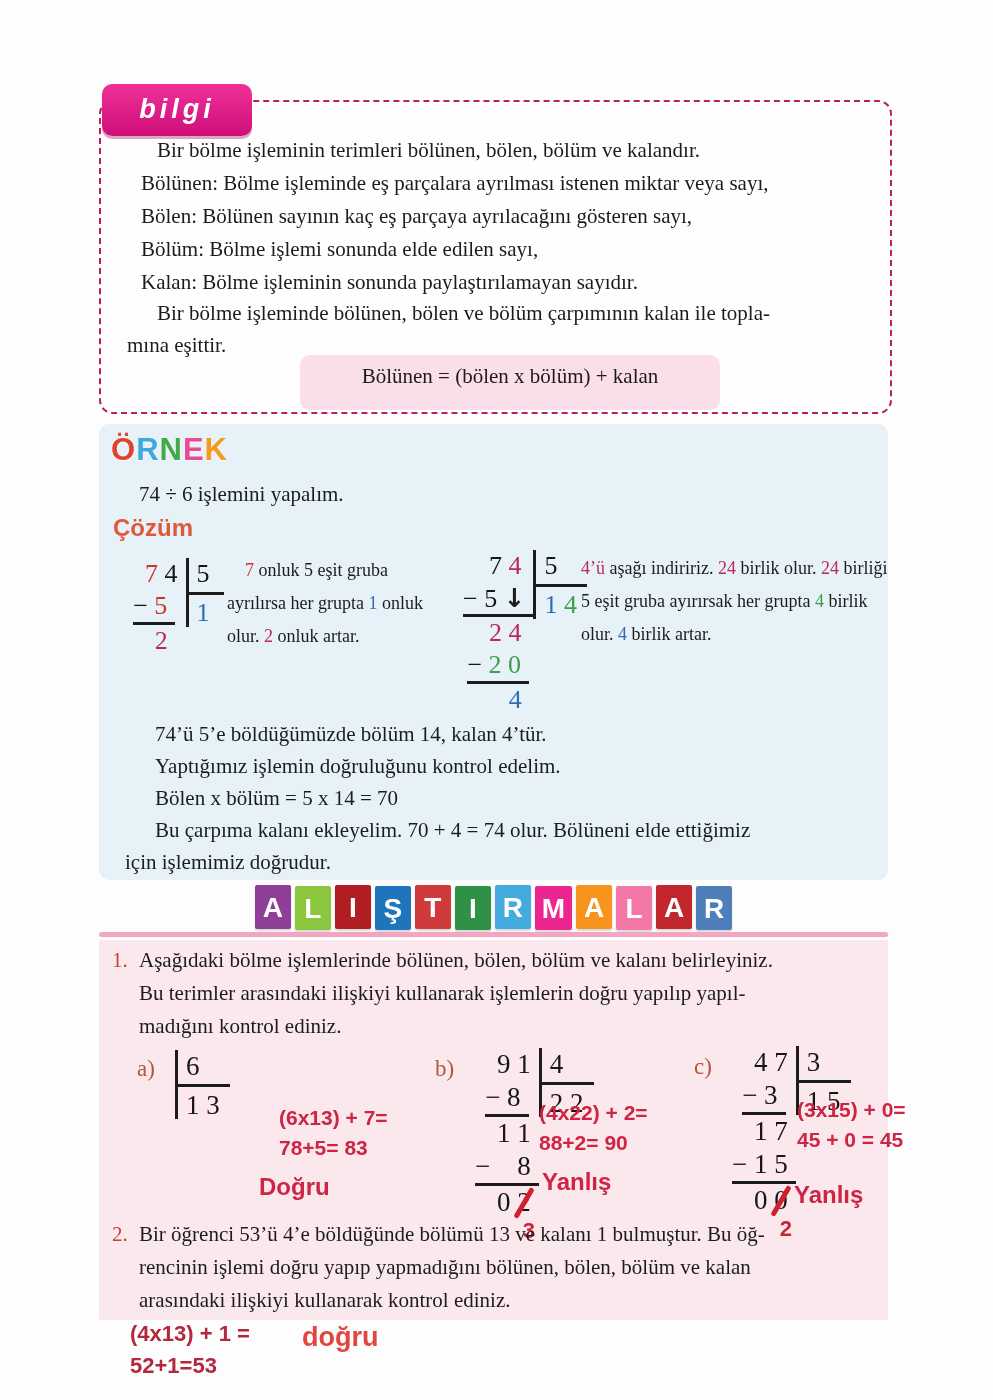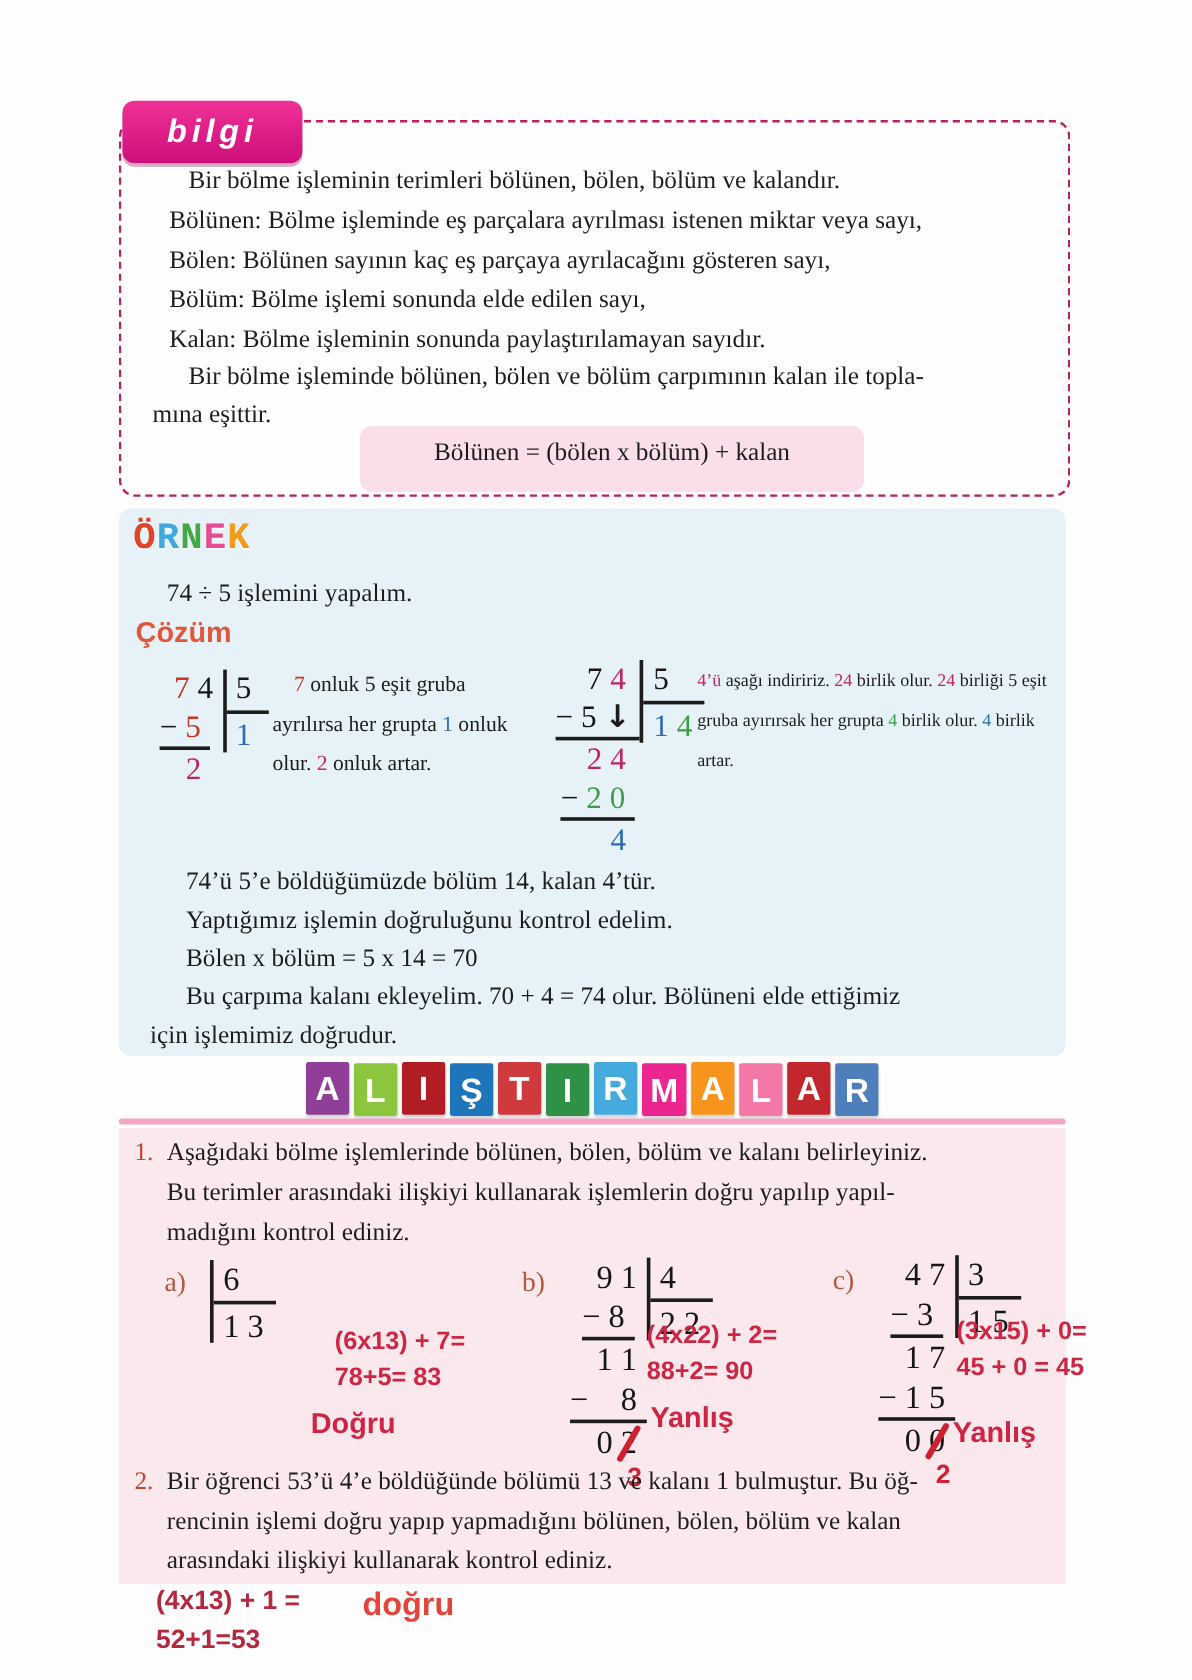--- a/index.html
+++ b/index.html
@@ -19,28 +19,28 @@
   .info-line{position:absolute;left:40px;font-size:21px;white-space:nowrap;}
   .il1{top:36px;text-indent:16px;}
   .il2{top:69px;}.il3{top:102px;}.il4{top:135px;}.il5{top:168px;}
   .il6{top:199px;text-indent:16px;}
   .il7{top:231px;left:26px;}
   #formula{left:186px;top:253px;width:420px;height:55px;background:#fadee9;border-radius:10px;
     text-align:center;line-height:42px;font-size:21px;margin-left:13px;}
 
   
   #blueBox{left:99px;top:424px;width:789px;height:456px;background:#e6f2f8;border-radius:10px;}
-  #ornek{left:12px;top:8px;font-family:Liberation Mono, monospace;}
+  #ornek{left:12px;top:8px;font-family:Liberation Sans, sans-serif;}
   #ornek span{font-size:31px;font-weight:800;letter-spacing:1px;text-shadow:0 1px 0 rgba(255,255,255,.8);}
   #exProblem{left:40px;top:58px;font-size:21px;}
   #cozum{left:14px;top:90px;font-family:"Liberation Sans",sans-serif;font-weight:bold;font-size:24px;color:#e0573c;}
   #exDiv1{left:24px;top:134px;}
   #exNote1{left:128px;top:130px;width:210px;font-size:18px;line-height:33px;text-indent:18px;}
   #exDiv2{left:364px;top:126px;}
-  #exNote2{left:482px;top:128px;width:314px;font-size:15px;line-height:33px;}
+  #exNote2{left:482px;top:128px;width:314px;font-size:18px;line-height:33px;}
   #conclusion{left:40px;top:294px;font-size:21px;line-height:32px;}
   #conclusion div{white-space:nowrap;}
   #conclusion .ind{text-indent:16px;}
   #conclusion .out{margin-left:-14px;}
 
   
   .ld{display:flex;align-items:flex-start;font-size:26px;color:#161616;}
   .ld-lg{font-size:27px;}
   .ld .l{display:flex;flex-direction:column;align-items:center;}
   .ld .r{border-left:3px solid #1c1c1c;display:flex;flex-direction:column;}
@@ -106,21 +106,21 @@
   <div class="info-line il3">Bölen: Bölünen sayının kaç eş parçaya ayrılacağını gösteren sayı,</div>
   <div class="info-line il5">Kalan: Bölme işleminin sonunda paylaştırılamayan sayıdır.</div>
   <div class="info-line il4">Bölüm: Bölme işlemi sonunda elde edilen sayı,</div>
   <div class="info-line il6">Bir bölme işleminde bölünen, bölen ve bölüm çarpımının kalan ile topla-</div>
   <div class="info-line il7">mına eşittir.</div>
   <div class="abs" id="formula">Bölünen = (bölen x bölüm) + kalan</div>
 </div>
 
 <div class="abs" id="blueBox">
   <div class="abs" id="ornek"><span style="color: rgb(226, 67, 45);">Ö</span><span style="color: rgb(63, 168, 220);">R</span><span style="color: rgb(67, 168, 72);">N</span><span style="color: rgb(232, 74, 148);">E</span><span style="color: rgb(242, 155, 29);">K</span></div>
-  <div class="abs" id="exProblem">74 ÷ 5 işlemini yapalım.</div>
+  <div class="abs" id="exProblem">74 ÷ 6 işlemini yapalım.</div>
   <div class="abs" id="cozum">Çözüm</div>
 
   <div class="abs" id="exDiv1">
     <div class="ld">
       <div class="l">
         <div class="row pad"><span class="seg-red">7 </span><span>4</span></div>
         <div class="row line"><span>− </span><span class="seg-red">5</span></div>
         <div class="row pad"><span class="seg-magenta">2</span></div>
       </div>
       <div class="r">

